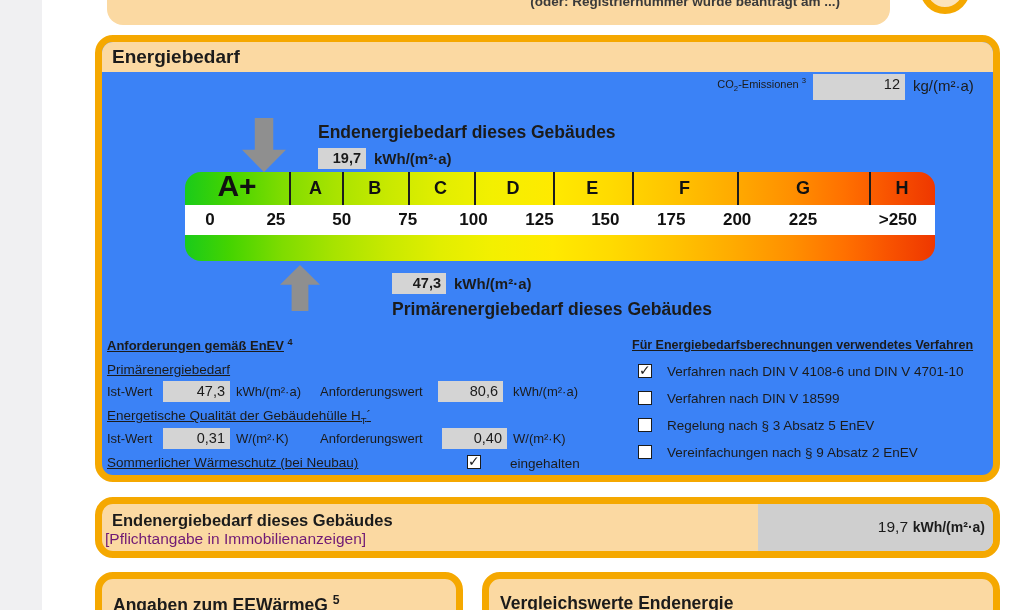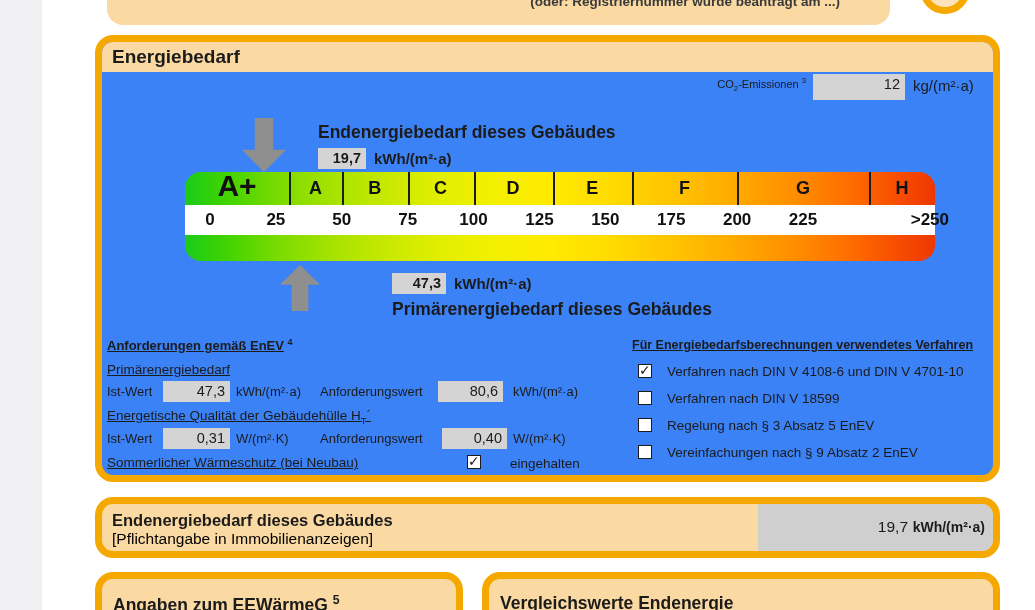--- a/index.html
+++ b/index.html
@@ -44,21 +44,21 @@
   .pri-heading{left:290px;top:257px;}
   .u{text-decoration:underline;}
   .small{font-size:13px;white-space:nowrap;}
   .sec{font-size:13.5px;white-space:nowrap;}
   .req-title{left:5px;top:295px;font-size:13px;font-weight:bold;}
   .verf-title{left:530px;top:296px;font-size:12.5px;font-weight:bold;}
   .checkbox{position:absolute;width:14px;height:14px;border:1.5px solid #1b1b1b;background:#fff;box-sizing:border-box;}
   .checkbox.checked::after{content:"✓";position:absolute;left:0px;top:-3px;font-size:14px;color:#1b1b1b;}
   .box-end{left:95px;top:497px;width:905px;height:61px;background:#FBD9A2;}
   .end2-title{left:10px;top:7px;font-size:16.5px;font-weight:bold;white-space:nowrap;}
-  .end2-sub{left:10px;top:26px;font-size:15.5px;color:#000000;white-space:nowrap;}
+  .end2-sub{left:3px;top:26px;font-size:15.5px;color:#701a75;white-space:nowrap;}
   .end2-gray{left:656px;top:0;width:235px;height:47px;background:#CFCFCF;border-radius:0 9px 9px 0;}
   .end2-val{position:absolute;right:85px;top:14px;font-size:15.5px;}
   .end2-unit{position:absolute;right:8px;top:15px;font-size:14px;font-weight:bold;}
   .box-bl{left:95px;top:572px;width:368px;height:80px;background:#FBD9A2;}
   .box-br{left:482px;top:572px;width:518px;height:80px;background:#FBD9A2;}
   .bottom-title{left:11px;top:14px;font-size:17.5px;font-weight:bold;white-space:nowrap;}
   sub{font-size:70%;} sup{font-size:70%;}
 </style>
 </head>
 <body>
@@ -109,21 +109,21 @@
           <span class="axis-num" style="left: 25px;">0</span>
           <span class="axis-num" style="left: 90.89px;">25</span>
           <span class="axis-num" style="left: 156.78px;">50</span>
           <span class="axis-num" style="left: 222.67px;">75</span>
           <span class="axis-num" style="left: 288.56px;">100</span>
           <span class="axis-num" style="left: 354.45px;">125</span>
           <span class="axis-num" style="left: 420.34px;">150</span>
           <span class="axis-num" style="left: 486.23px;">175</span>
           <span class="axis-num" style="left: 552.12px;">200</span>
           <span class="axis-num" style="left: 618.01px;">225</span>
-          <span class="axis-num" style="left: 712.892px; margin-left: 32px;">&gt;250</span>
+          <span class="axis-num" style="left: 712.892px;">&gt;250</span>
         </div>
       <div class="abs grad bar-lower"></div>
     </div>
 
     <div class="abs arrow arrow-up"></div>
     <div class="abs valbox pri-box">47,3</div>
     <div class="abs pri-unit">kWh/(m²·a)</div>
     <div class="abs h-big pri-heading">Primärenergiebedarf dieses Gebäudes</div>
 
     <div class="abs req-title"><span class="u">Anforderungen gemäß EnEV</span>&nbsp;<sup>4</sup></div>

